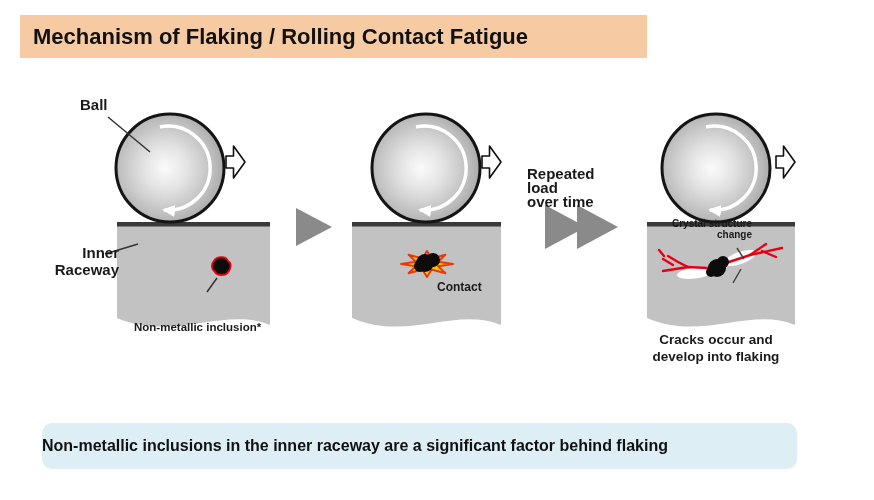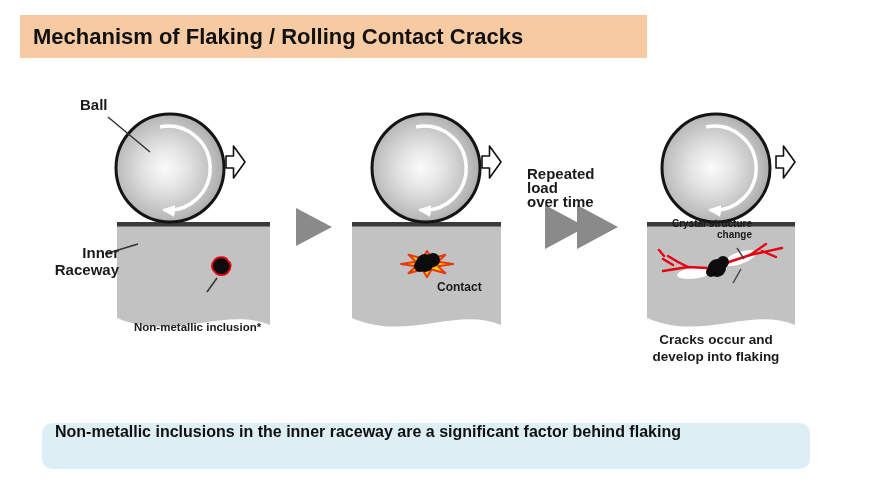--- a/index.html
+++ b/index.html
@@ -16,21 +16,21 @@
   .lbl-raceway{left:35px;top:244px;width:84px;text-align:right;font-size:15px;line-height:17px;}
   .lbl-inclusion{left:134px;top:293px;font-size:11.5px;margin-top:28px;}
   .footnote{left:84px;top:340px;font-size:13px;line-height:16px;}
   .lbl-stress{left:437px;top:280px;font-size:12px;}
   .lbl-repeated{left:527px;top:167px;width:100px;text-align:left;font-size:15px;line-height:14px;}
   .lbl-crystal{left:660px;top:218px;width:92px;text-align:right;font-size:10px;line-height:11px;}
   .lbl-fatigue{left:700px;top:279px;width:68px;text-align:right;font-size:12.5px;line-height:14px;}
   .stage3-caption{left:630px;top:331px;width:172px;text-align:center;font-size:13.5px;line-height:17px;}
   .conclusion{
     left:42px;top:423px;width:755px;height:46px;background:#ddeef5;border-radius:10px;
-    display:flex;align-items:flex-start;padding-left:13px;font-size:16px;white-space:nowrap;color:#111;
+    display:flex;align-items:center;font-size:16px;white-space:nowrap;color:#111;
   }
   svg.diagram{position:absolute;left:0;top:0;}
 </style>
 </head>
 <body>
 
 <div class="canvas">
 
   <svg class="diagram" width="874" height="500" viewBox="0 0 874 500">
     <defs>
@@ -104,21 +104,21 @@
     </g>
     <g fill="#0c0c0c">
       <circle cx="717" cy="268" r="9"></circle>
       <circle cx="723" cy="262" r="6"></circle>
       <circle cx="711" cy="272" r="5"></circle>
     </g>
     <line x1="737" y1="248" x2="744" y2="259" stroke="#444" stroke-width="1.5"></line>
     <line x1="733" y1="283" x2="741" y2="269" stroke="#444" stroke-width="1.5"></line>
   </svg>
 
-  <div class="abs title-bar">Mechanism of Flaking / Rolling Contact Cracks</div>
+  <div class="abs title-bar">Mechanism of Flaking / Rolling Contact Fatigue</div>
 
   <div class="abs lbl-ball">Ball</div>
   <div class="abs lbl-raceway">Inner
 Raceway</div>
   <div class="abs lbl-inclusion">Non-metallic inclusion*</div>
 
   <div class="abs lbl-stress">Contact</div>
   <div class="abs lbl-repeated">Repeated load
 over time</div>
 

